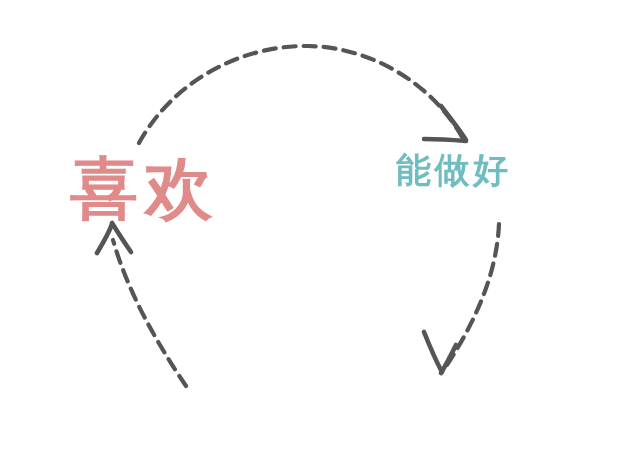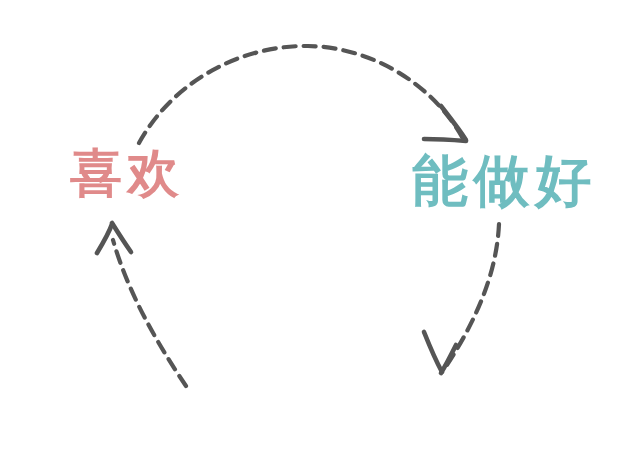--- a/index.html
+++ b/index.html
@@ -29,28 +29,28 @@
   .node-label {
     position: absolute;
     white-space: nowrap;
     font-weight: 700;
     letter-spacing: 0.10em;
     line-height: 1;
     user-select: none;
   }
   #label-like {
     left: 70px;
-    top: 147px;
-    font-size: 52px;
+    top: 155px;
+    font-size: 68px;
     color: #e08a8a;
   }
   #label-do-well {
-    left: 412px;
+    left: 396px;
     top: 153px;
-    font-size: 56px;
+    font-size: 35px;
     color: #6fbdc0;
   }
   #label-value {
     left: 189px;
     top: 386px;
     font-size: 50px;
     color: #d9a62e;
   }
 </style>
 </head>

